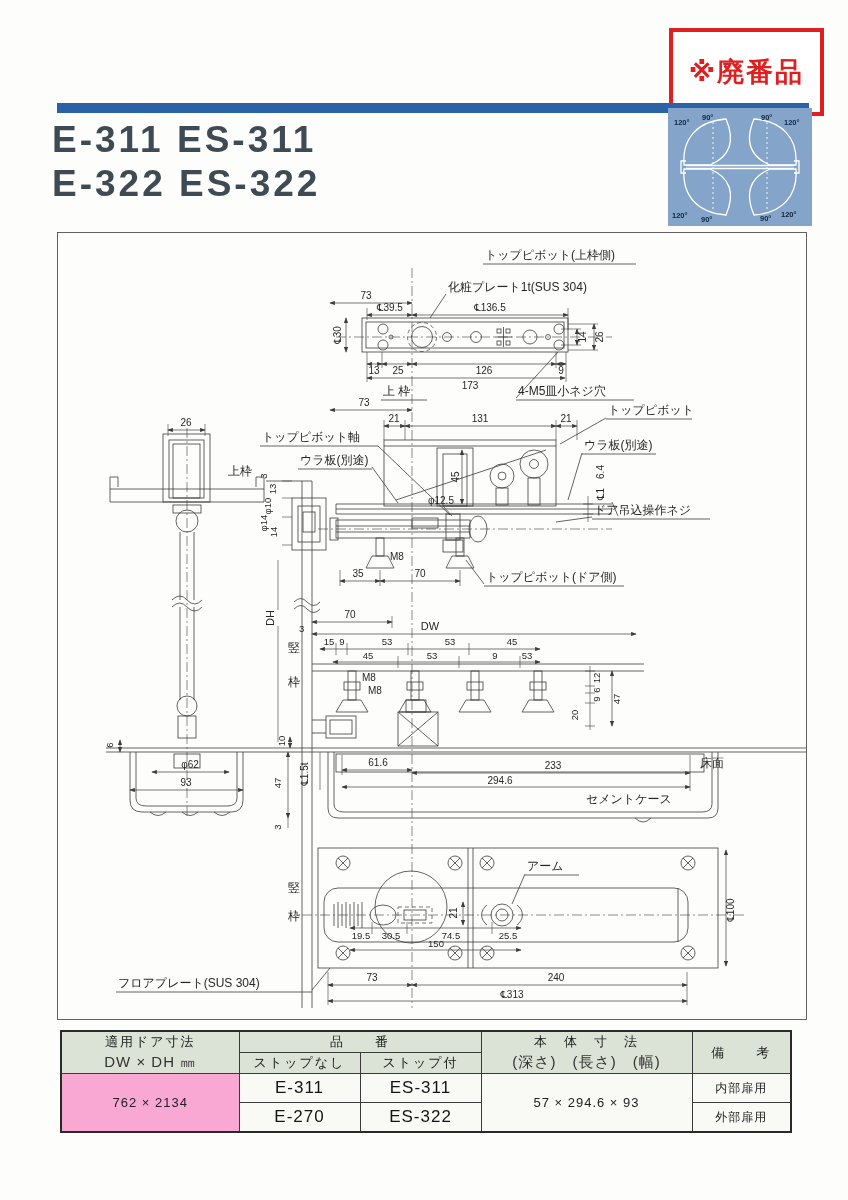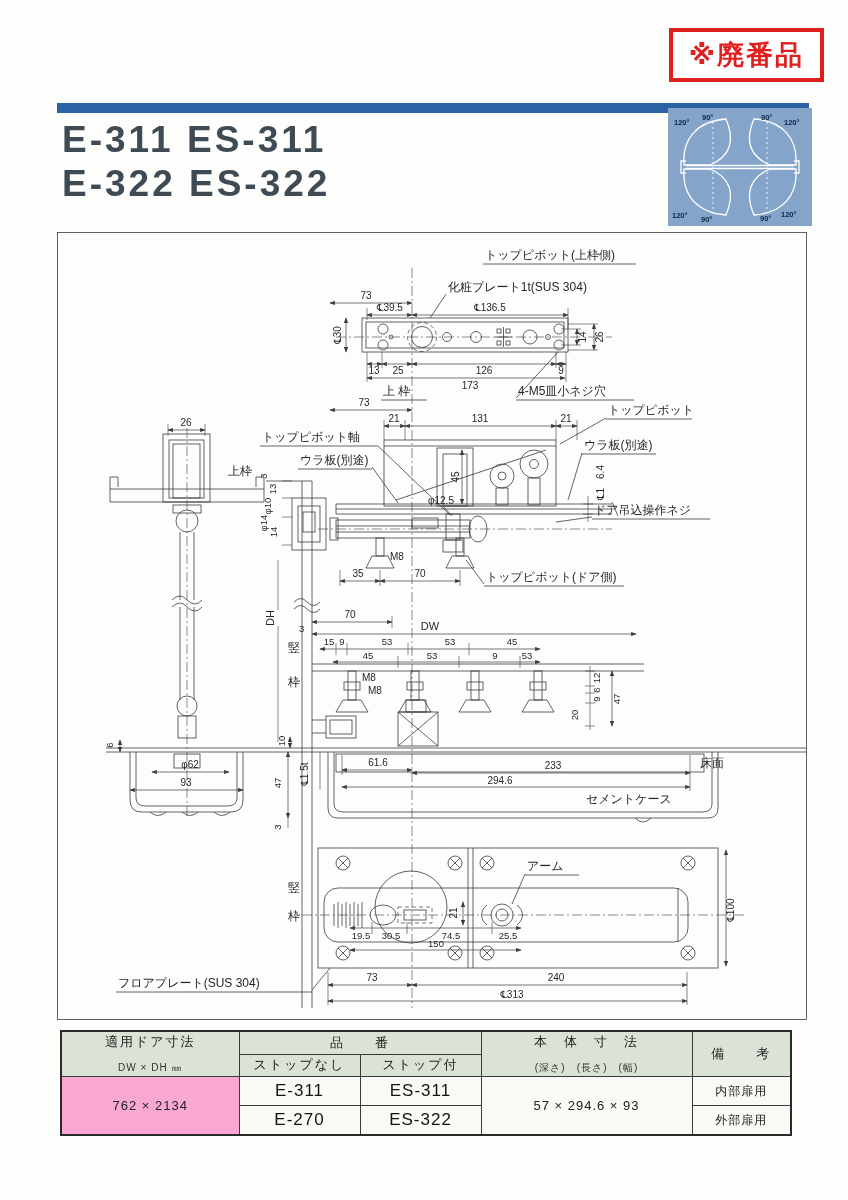--- a/index.html
+++ b/index.html
@@ -1,45 +1,45 @@
 <!DOCTYPE html>
 <html><head>
 <meta charset="utf-8">
 <style>
   html,body{margin:0;padding:0;background:#e8e8e8;}
   .page{position:relative;width:848px;height:1200px;background:#fdfdfb;overflow:hidden;
         font-family:"Liberation Sans","DejaVu Sans",sans-serif;}
   
   .badge{position:absolute;top:28px;right:24px;border:4px solid #e01f1f;color:#e01f1f;
-         font-size:27px;font-weight:bold;letter-spacing:2px;padding:5px 16px;background:#fff;}
+         font-size:27px;font-weight:bold;letter-spacing:2px;padding:22px 16px;background:#fff;}
   
   .bar{position:absolute;left:57px;top:103px;width:752px;height:10px;background:#2b62a6;}
   
-  .title{position:absolute;left:62px;top:118px;color:#3e4b54;font-weight:bold;
+  .title{position:absolute;left:52px;top:118px;color:#3e4b54;font-weight:bold;
          font-size:37px;line-height:44px;letter-spacing:3px;}
   
   .angles{position:absolute;left:668px;top:108px;}
   
   .draw{position:absolute;left:0;top:0;}
   .draw .ln{stroke:#3c3c3c;stroke-width:.8;fill:none;}
   .draw .cl{stroke:#5a5a5a;stroke-width:.7;fill:none;stroke-dasharray:10 3 2 3;}
   .draw .dsh{stroke:#3c3c3c;stroke-width:.7;fill:none;stroke-dasharray:4 3;}
   .draw .dim{stroke:#3c3c3c;stroke-width:.7;fill:none;marker-start:url(#ma);marker-end:url(#ma);}
   .draw .tick{stroke:#3c3c3c;stroke-width:.6;fill:none;}
   .draw text{font-family:"Liberation Sans","DejaVu Sans",sans-serif;fill:#262626;font-size:11px;}
   .draw .t10{font-size:10px;} .draw .t9{font-size:9.5px;} .draw .t12{font-size:12px;}
   .angles text{font-family:"Liberation Sans","DejaVu Sans",sans-serif;fill:#12263e;font-size:7.5px;font-weight:bold;}
   
   .spec{position:absolute;left:60px;top:1030px;border-collapse:collapse;table-layout:fixed;width:730px;
         border:2px solid #2a2a2a;background:#f9faf6;padding-left:39px;}
   .spec th,.spec td{border:1px solid #3a3a3a;text-align:center;vertical-align:middle;padding:1px 2px;
         font-weight:normal;color:#222;}
   .spec th{background:#dbe2d6;font-size:13px;letter-spacing:2px;}
   .spec .shade{background:#f9a8d4;}
-  .spec .sub{font-size:10px;letter-spacing:1px;color:#333;margin-top:10px;}
+  .spec .sub{font-size:15px;letter-spacing:1px;color:#333;margin-top:2px;}
   .spec .model{font-size:17px;font-weight:normal;letter-spacing:1px;color:#141414;height:26px;}
   .spec .val{font-size:13px;letter-spacing:1px;}
   .spec .rem{font-size:12px;letter-spacing:1px;}
 </style>
 </head>
 <body>
 
 <div class="page">
 
   <div class="badge">

